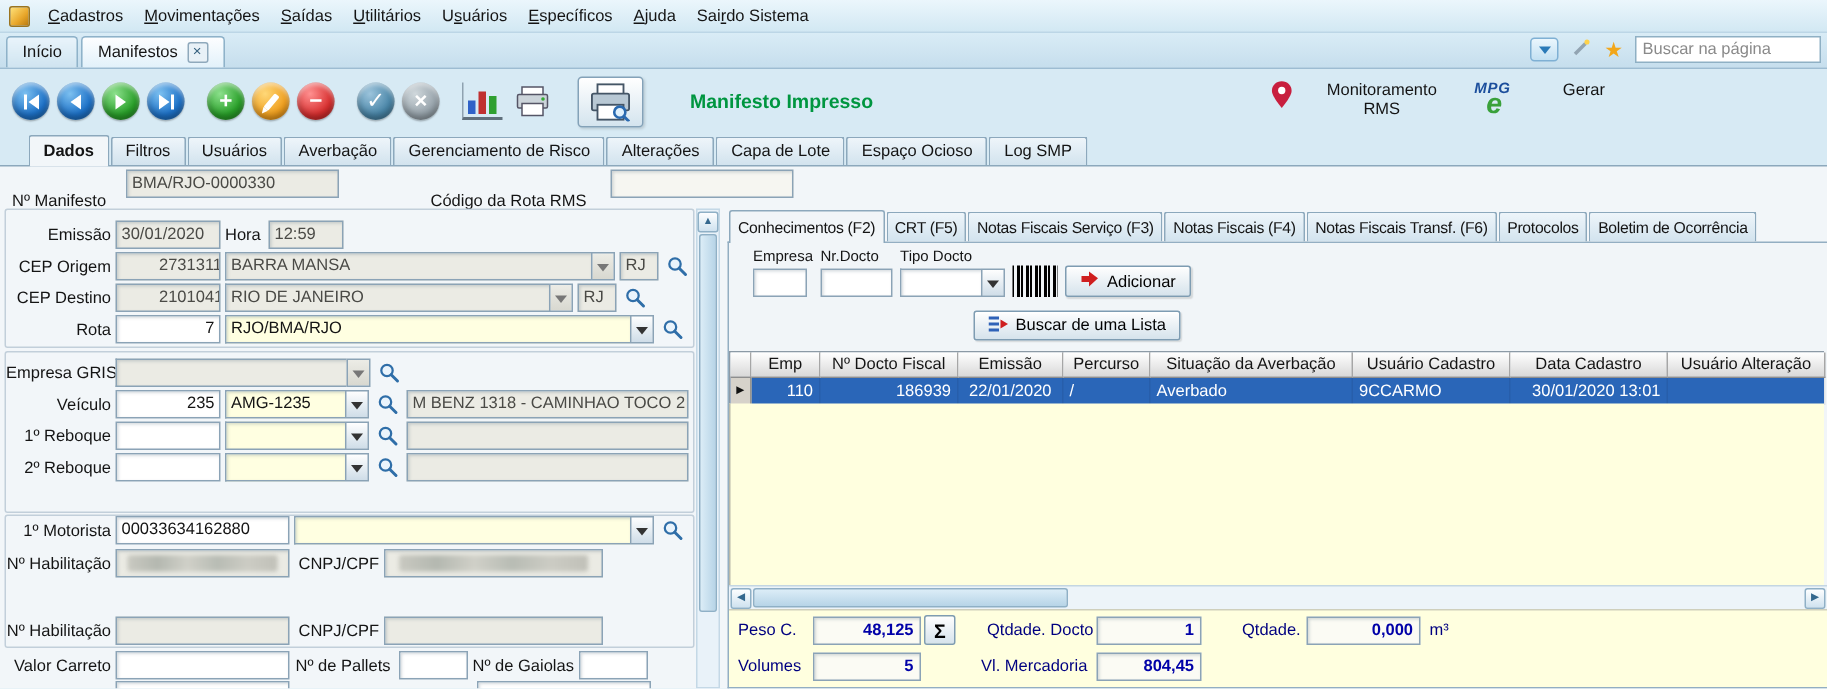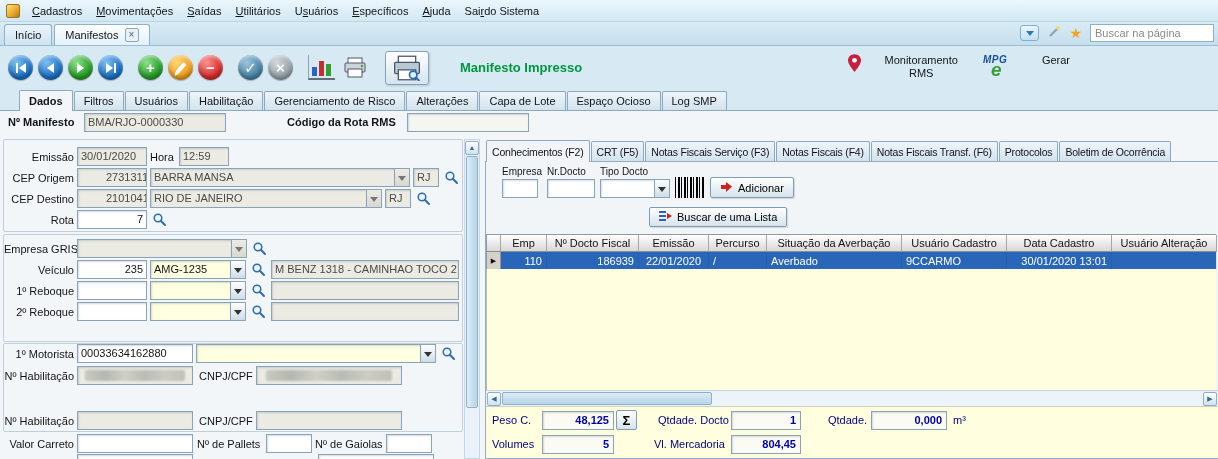--- a/index.html
+++ b/index.html
@@ -96,21 +96,21 @@
   .dd .dda { border:4px solid transparent; border-top:5px solid #333; margin-top:5px; }
   .dd.dis { background:linear-gradient(#ecece6,#d8d8d0); }
   .dd.dis .dda { border-top-color:#777; }
   .mag { width:19px; height:19px; flex:none; display:flex; align-items:center; justify-content:center; }
   .redact { display:block; width:92%; height:11px; margin:3px auto 0;
             background:linear-gradient(90deg,#c9c9c1,#b4b8b0 20%,#d0d0c8 40%,#b8bcb4 60%,#ccccc4 80%,#c0c0b8);
             border-radius:2px; filter:blur(1.3px); }
 
   
   .man-row { position:absolute; top:0; left:0; width:100%; height:23px; }
-  .man-lbl { position:absolute; top:5px; font-weight:bold; white-space:nowrap; }
+  .man-lbl { position:absolute; top:17px; font-weight:normal; white-space:nowrap; }
   .man-fld { position:absolute; top:2px; }
 
   
   .left-panel { position:absolute; left:0; top:23px; width:484px; bottom:0; overflow:hidden; }
   .groupbox { position:absolute; border:1px solid #c2cfda; border-radius:2px; }
   .g1 { top:5px;   left:3px; width:460px; height:93px; }
   .g2 { top:100px; left:3px; width:460px; height:108px; }
   .g3 { top:209px; left:3px; width:460px; height:89px; }
   .frow { position:absolute; left:4px; display:flex; align-items:center; height:19px; }
   .frow > * { margin-right:3px; }
@@ -274,21 +274,21 @@
       <span class="e">e</span>
     </span>
     <span>Gerar</span>
   </div>
 </div>
 
 <div class="main-tabs">
     <div class="vtab active">Dados</div>
     <div class="vtab">Filtros</div>
     <div class="vtab">Usuários</div>
-    <div class="vtab">Habilitação</div>
+    <div class="vtab">Averbação</div>
     <div class="vtab">Gerenciamento de Risco</div>
     <div class="vtab">Alterações</div>
     <div class="vtab">Capa de Lote</div>
     <div class="vtab">Espaço Ocioso</div>
     <div class="vtab">Log SMP</div>
   </div>
 
 <div class="page">
 
   <div class="man-row">
@@ -342,20 +342,26 @@
           <svg width="15" height="15" viewBox="0 0 15 15">
             <circle cx="6" cy="6" r="3.8" fill="#eaf4fc" stroke="#2f6ea8" stroke-width="1.5"></circle>
             <line x1="8.8" y1="8.8" x2="13" y2="13" stroke="#2f6ea8" stroke-width="2" stroke-linecap="round"></line>
           </svg>
         </span>
     </div>
 
     <div class="frow" style="top:76px">
       <span class="lbl">Rota</span>
       <div class="fld tr" style="width:70px">7</div>
+      <div class="combo" style="width:286px">
+        <div class="fld yl cfld">RJO/BMA/RJO</div>
+        <div class="dd">
+            <span class="dda"></span>
+          </div>
+      </div>
       <span class="mag">
           <svg width="15" height="15" viewBox="0 0 15 15">
             <circle cx="6" cy="6" r="3.8" fill="#eaf4fc" stroke="#2f6ea8" stroke-width="1.5"></circle>
             <line x1="8.8" y1="8.8" x2="13" y2="13" stroke="#2f6ea8" stroke-width="2" stroke-linecap="round"></line>
           </svg>
         </span>
     </div>
 
     <div class="frow" style="top:105px">
       <span class="lbl">Empresa GRIS</span>

